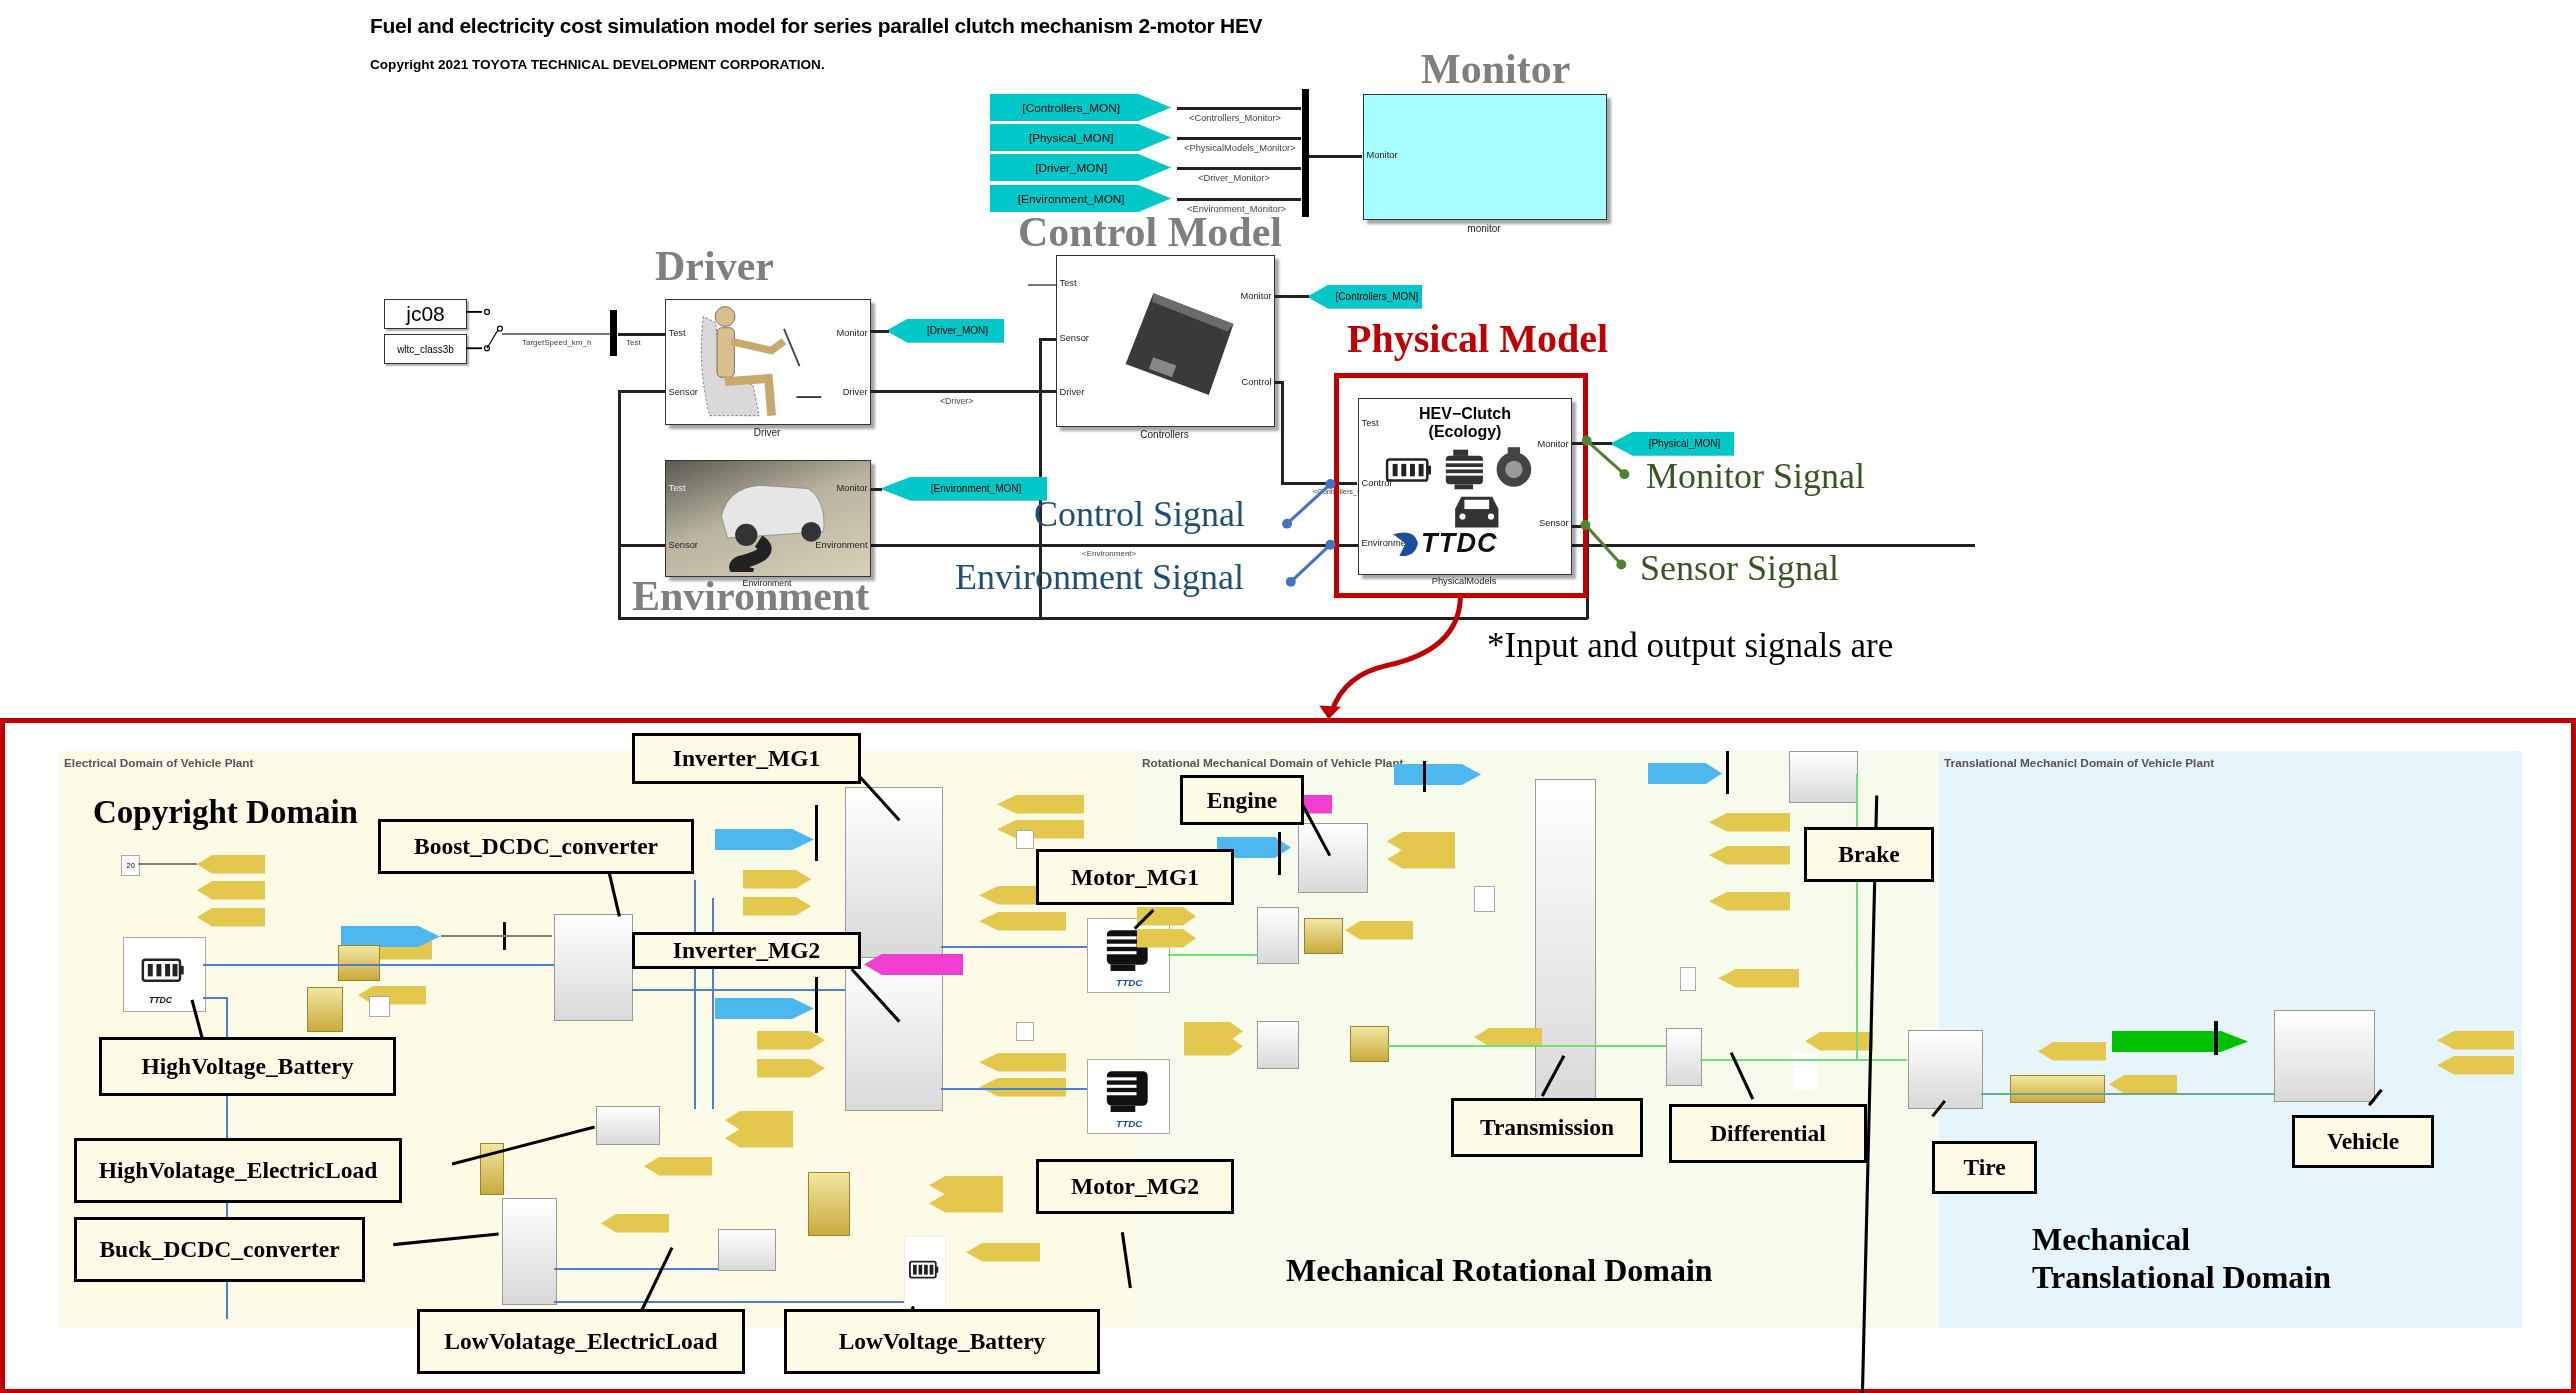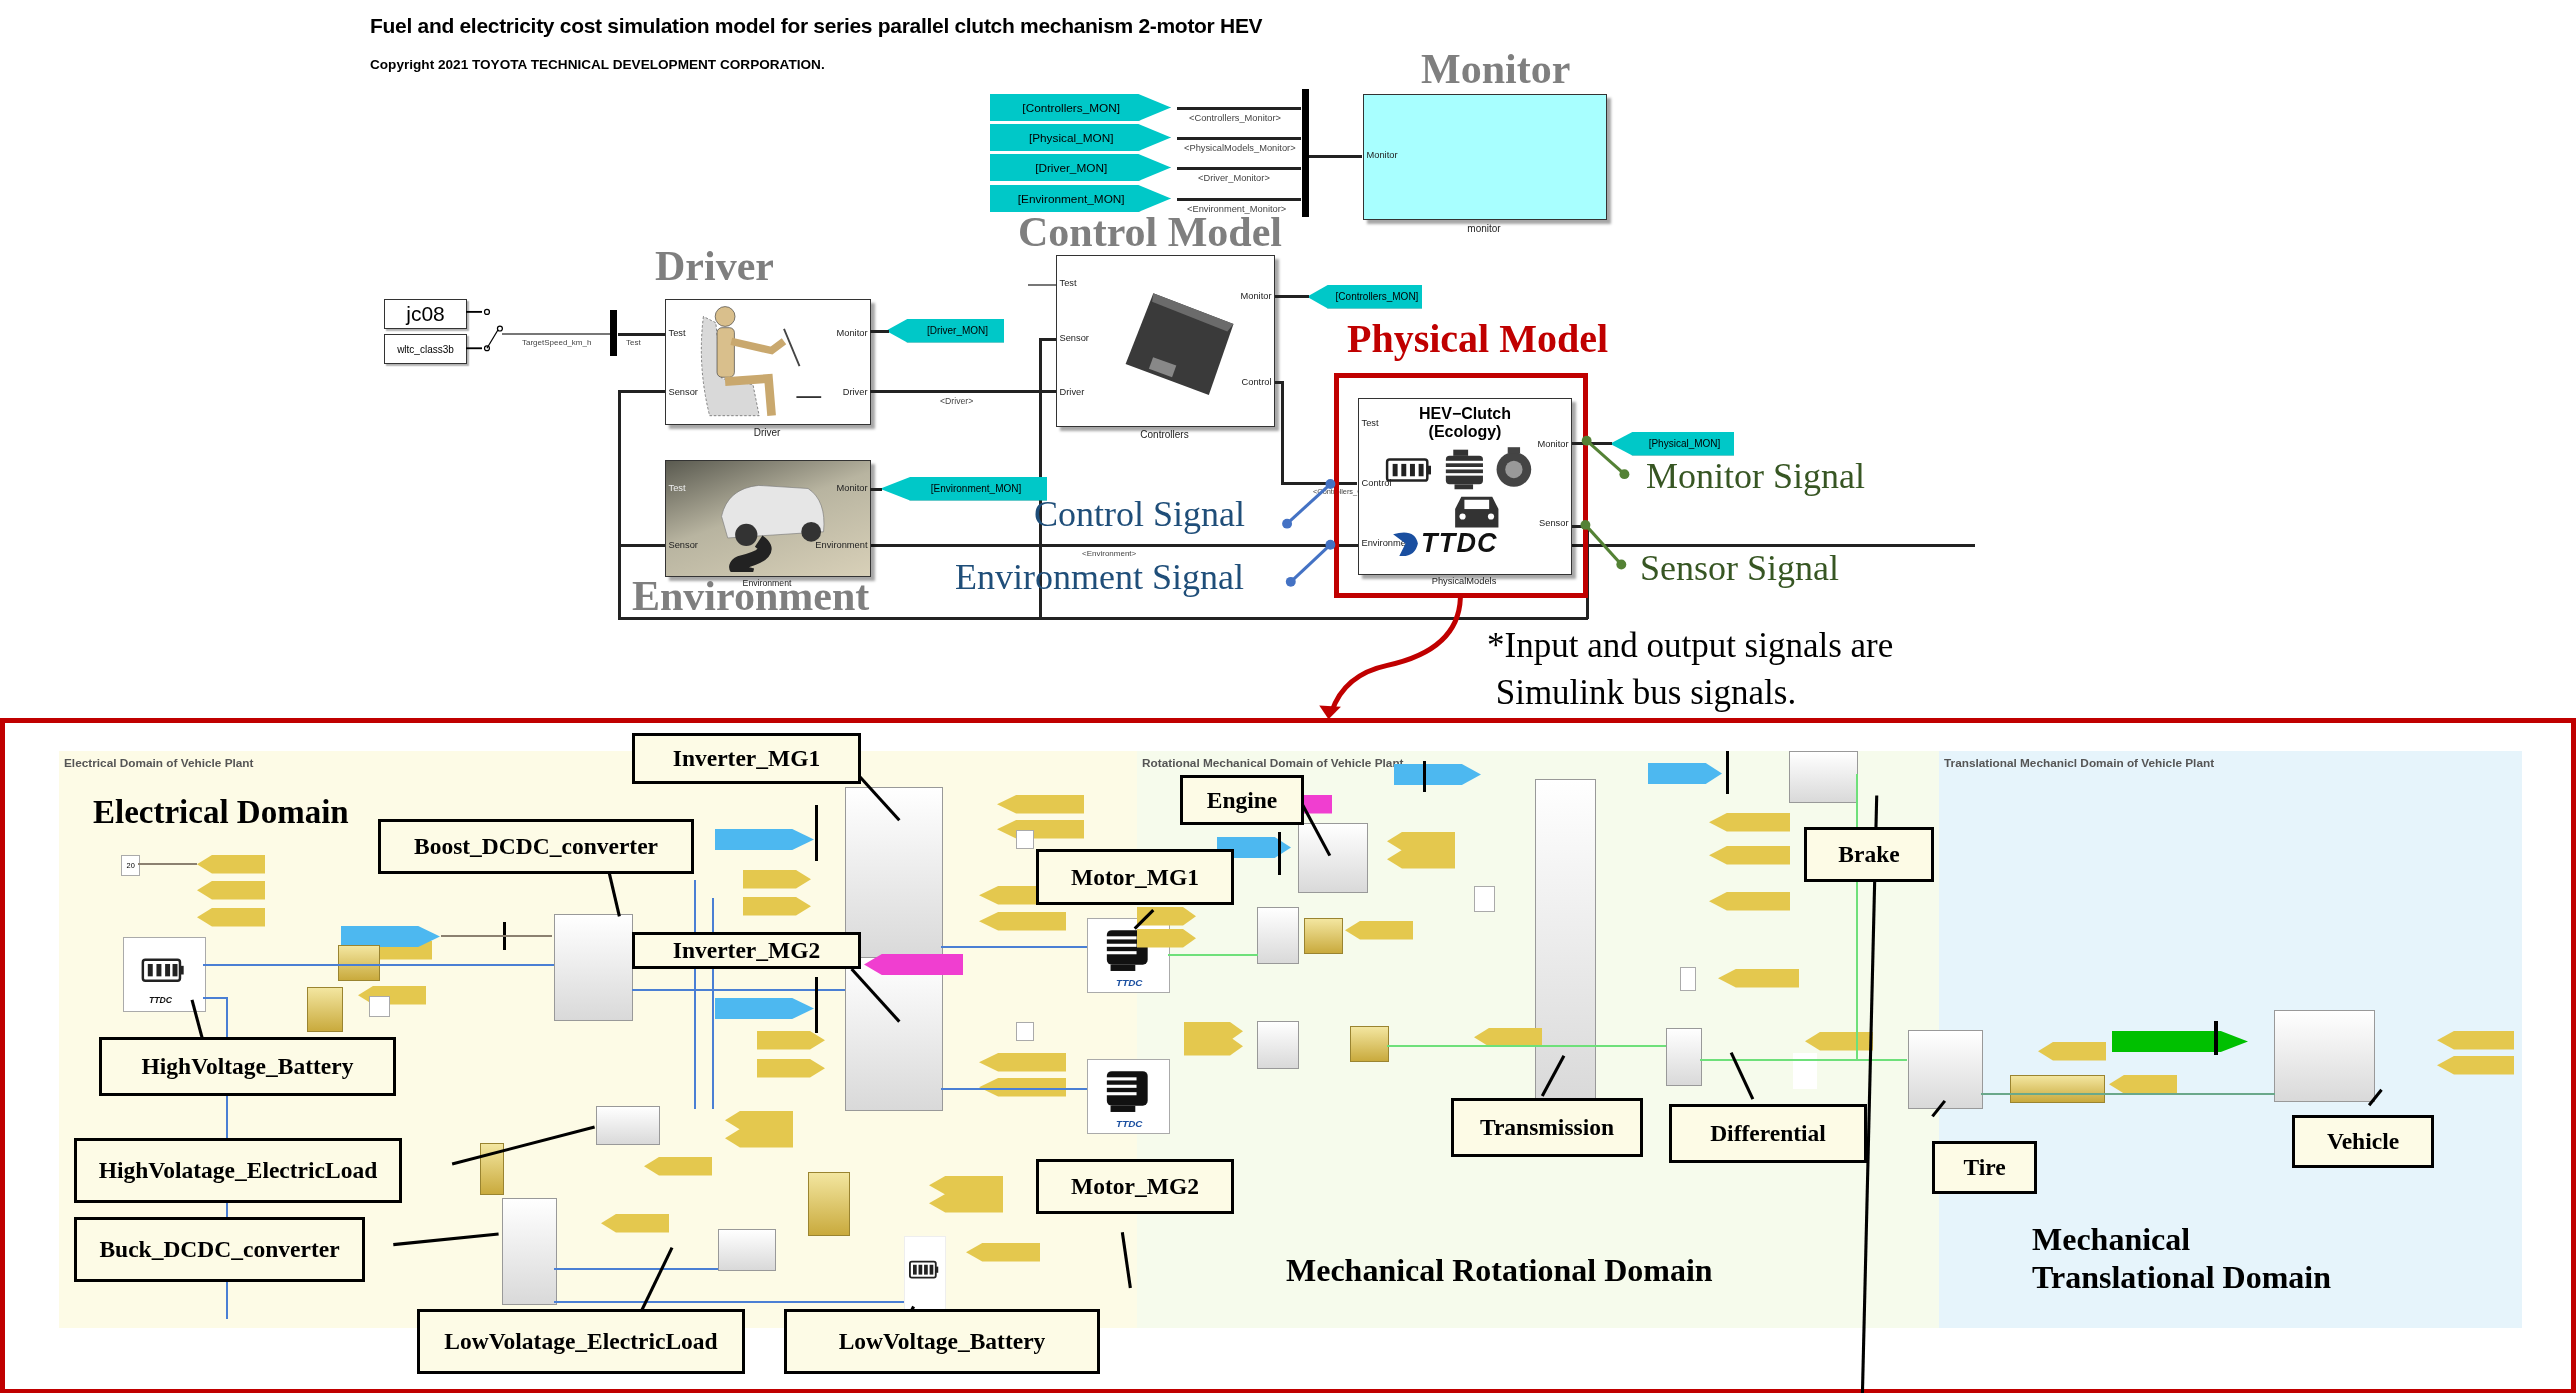--- a/index.html
+++ b/index.html
@@ -241,28 +241,27 @@
     <circle cx="2618" cy="912" r="8" fill="#548235"></circle>
   <path d="M2358 966 Q2355 1050 2240 1075 Q2170 1090 2150 1150" stroke="#c00000" stroke-width="8" fill="none"></path>
   <polygon points="2130,1140 2165,1142 2145,1162" fill="#c00000"></polygon>
 </svg>
 <div class="abs sig-text blue-sig" style="left:1034px;top:496px;">Control Signal</div>
 <div class="abs sig-text blue-sig" style="left:955px;top:559px;">Environment Signal</div>
 <div class="abs sig-text green-sig" style="left:1646px;top:458px;">Monitor Signal</div>
 <div class="abs sig-text green-sig" style="left:1640px;top:550px;">Sensor Signal</div>
 <div class="abs note" style="left:1487px;top:622px;">
   <div>*Input and output signals are</div>
-  <div style="padding-left:8.7px;">Simulink bus signals.</div>
 </div>
 
 <div class="red-frame" style="left:0;top:718px;width:2576px;height:676px;"></div>
 
 <div class="domain" style="left:59px;top:751px;width:1078px;height:577px;background:#fdfbe6;">
   <div class="domain-head">Electrical Domain of Vehicle Plant</div>
-  <div class="domain-title" style="left:34px;top:42px;font-size:33px;">Electrical Domain</div>
+  <div class="domain-title" style="left:34px;top:42px;font-size:33px;">Copyright Domain</div>
 </div>
 <div class="domain" style="left:1137px;top:751px;width:802px;height:577px;background:#f6fbec;">
   <div class="domain-head">Rotational Mechanical Domain of Vehicle Plant</div>
   <div class="domain-title" style="left:149px;top:500px;font-size:32px;">Mechanical Rotational Domain</div>
 </div>
 <div class="domain" style="left:1939px;top:751px;width:583px;height:577px;background:#e6f4fb;">
   <div class="domain-head">Translational Mechanicl Domain of Vehicle Plant</div>
   <div class="domain-title" style="left:93px;top:469px;font-size:32px;">
     <div>Mechanical</div>
     <div>Translational Domain</div>

